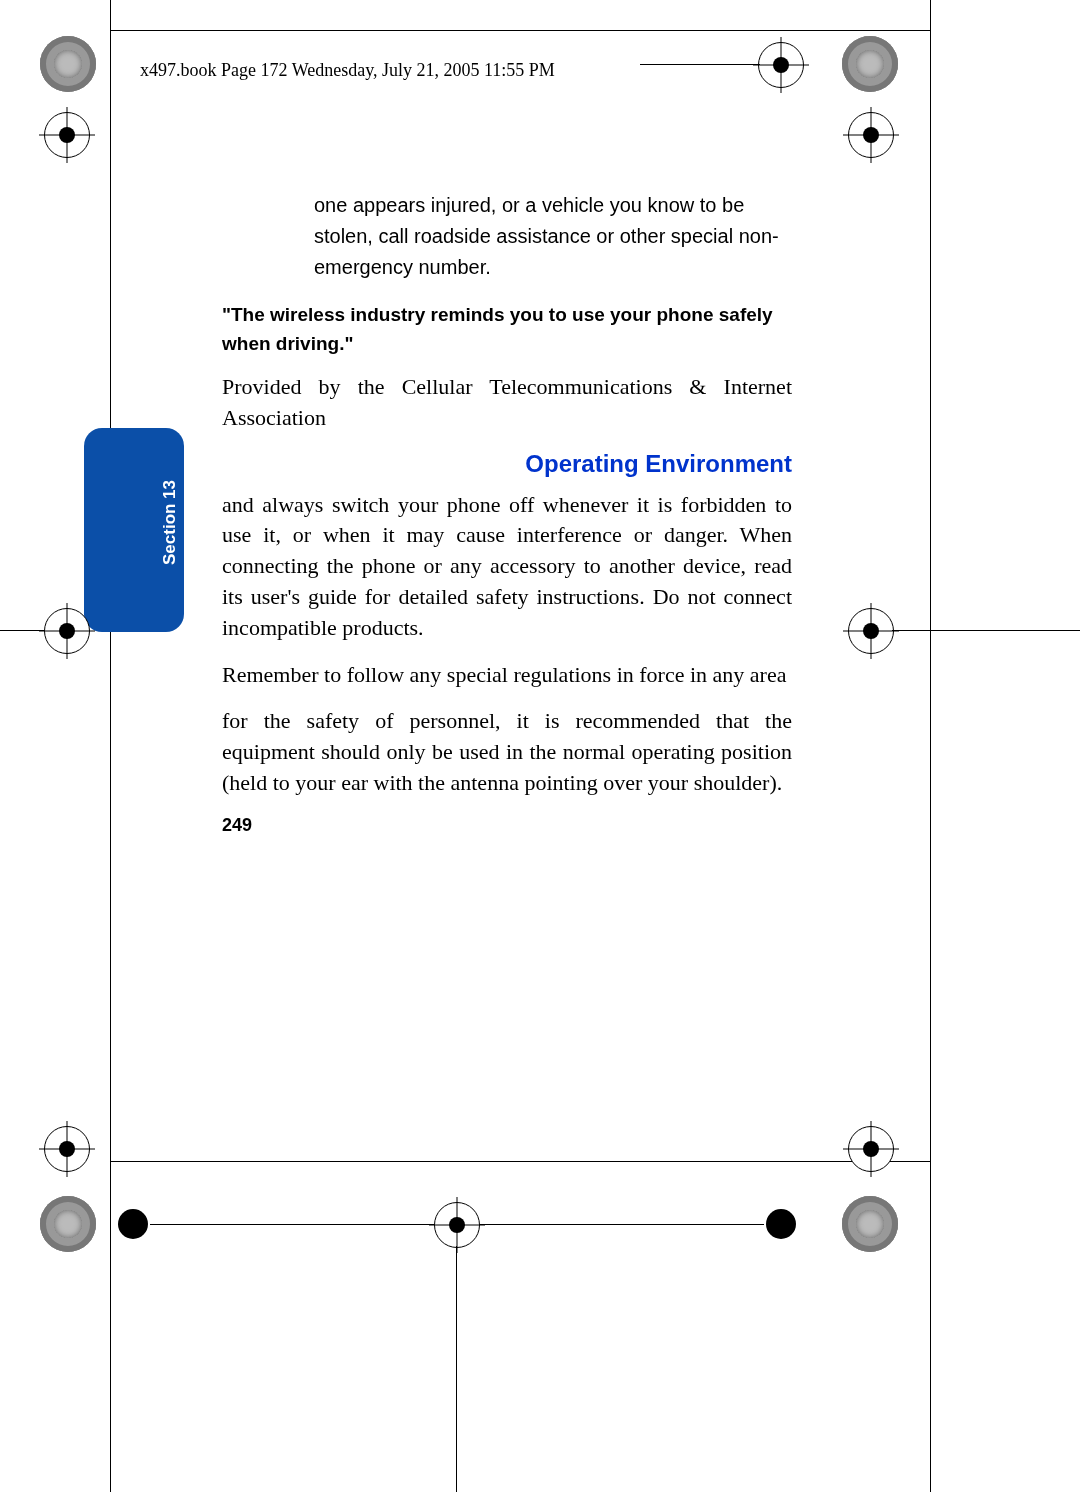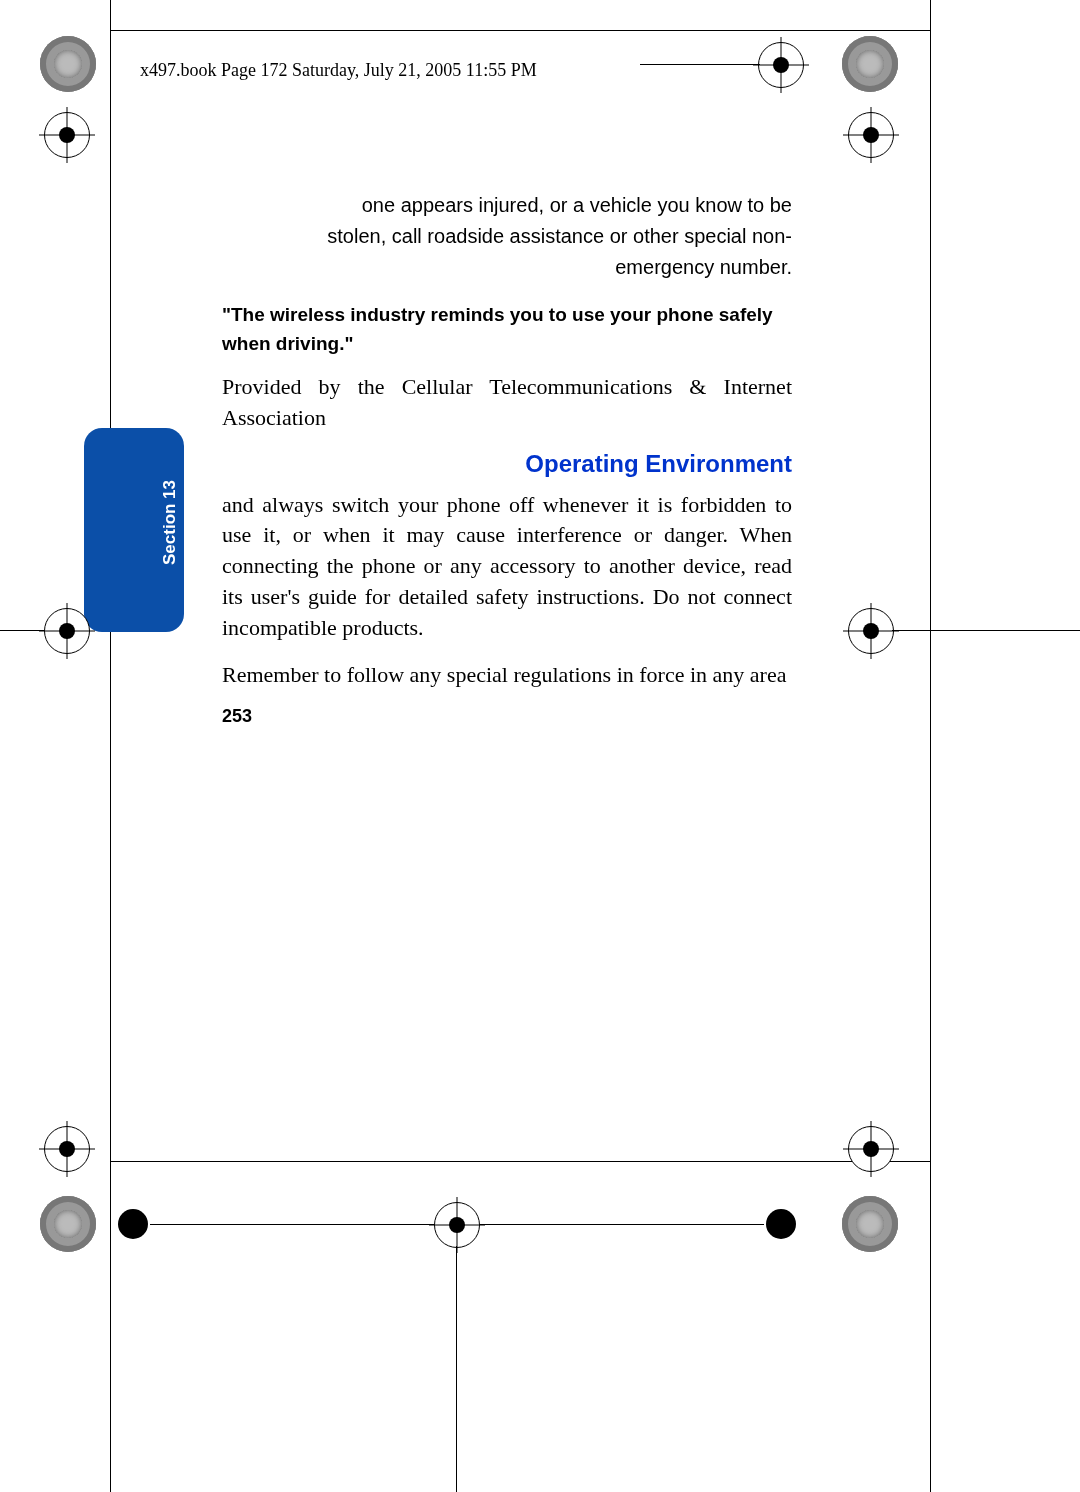--- a/index.html
+++ b/index.html
@@ -34,21 +34,20 @@
     left: 222px;
     top: 190px;
     width: 570px;
   }
   .indent-para {
     font-family: Arial, Helvetica, sans-serif;
     font-size: 20px;
     line-height: 1.55;
     margin: 0 0 18px 92px;
     color: #000;
-    text-align: right;
   }
   .bold-sans {
     font-family: Arial, Helvetica, sans-serif;
     font-weight: bold;
     font-size: 19px;
     line-height: 1.5;
     margin: 0 0 14px 0;
   }
   .serif-body {
     font-family: Georgia, "Times New Roman", serif;
@@ -123,36 +122,37 @@
   }
 </style>
 </head>
 <body>
 
 <div class="vline" style="left:110px; top:0; height:1492px;"></div>
 <div class="vline" style="left:930px; top:0; height:1492px;"></div>
 
 <div class="page-frame"></div>
 
-<div class="header-line">x497.book  Page 172  Saturday, July 21, 2005  11:55 PM</div>
+<div class="header-line">x497.book  Page 172  Wednesday, July 21, 2005  11:55 PM</div>
 
 <div class="section-tab"></div>
 <div class="section-label">Section 13</div>
 
 <div class="content">
   <p class="indent-para">one appears injured, or a vehicle you know to be stolen, call roadside assistance or other special non-emergency number.</p>
   <p class="bold-sans">"The wireless industry reminds you to use your phone safely when driving."</p>
   <p class="serif-body">Provided by the Cellular Telecommunications &amp; Internet Association</p>
 
   <h2 class="heading-blue">Operating Environment</h2>
   <p class="serif-body">and always switch your phone off whenever it is forbidden to use it, or when it may cause interference or danger. When connecting the phone or any accessory to another device, read its user's guide for detailed safety instructions. Do not connect incompatible products.</p>
   <p class="serif-body">Remember to follow any special regulations in force in any area</p>
+  <p class="serif-body">for the safety of personnel, it is recommended that the equipment should only be used in the normal operating position (held to your ear with the antenna pointing over your shoulder).</p>
 
 
-  <p class="page-number">253</p>
+  <p class="page-number">249</p>
 </div>
 
 <div class="knurl" style="left:40px; top:36px;"></div>
 <div class="reg-circle" style="left:758px; top:42px;">
   <div class="reg-dot" style="left:14px; top:14px;"></div>
 </div>
 <div class="knurl" style="left:842px; top:36px;"></div>
 <div class="hline" style="left:640px; top:64px; width:120px;"></div>
 
 <div class="reg-circle" style="left:44px; top:112px;">

